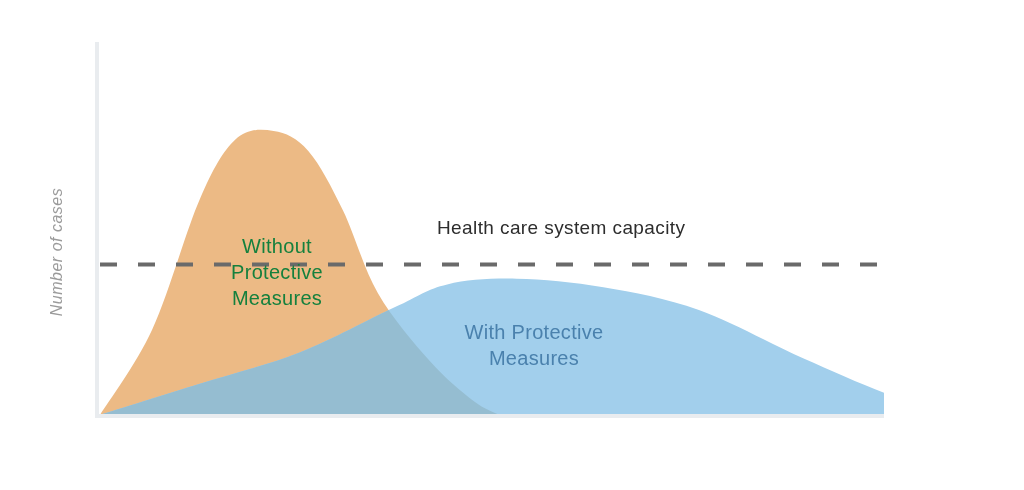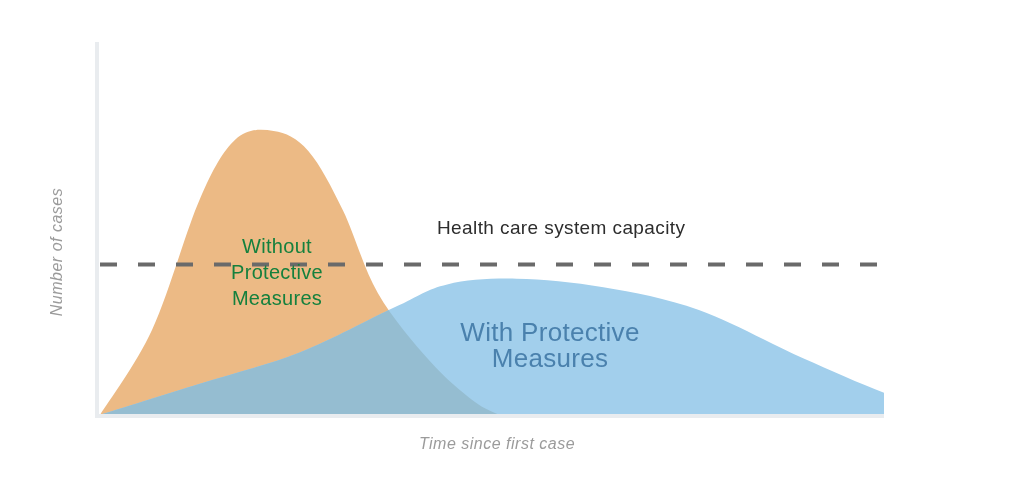--- a/index.html
+++ b/index.html
@@ -11,22 +11,22 @@
   .lbl{position:absolute;white-space:pre-line;text-align:center;}
   #capacity-label{
     left:437px;top:217px;font-size:19px;color:#2d2d2d;
     letter-spacing:.4px;text-align:left;white-space:nowrap;
   }
   #without-label{
     left:277px;top:233px;transform:translateX(-50%);
     font-size:20px;line-height:26px;color:#aa6e3c;letter-spacing:.3px;
   }
   #with-label{
-    left:550px;top:319px;transform:translateX(-50%);
-    font-size:26px;line-height:26px;color:#4a81ad;letter-spacing:.3px;
+    left:534px;top:319px;transform:translateX(-50%);
+    font-size:20px;line-height:26px;color:#4a81ad;letter-spacing:.3px;
   }
   #x-axis-label{
     left:497px;top:435px;transform:translateX(-50%);
     font-size:16px;font-style:italic;color:#9b9b9b;letter-spacing:.5px;white-space:nowrap;
   }
   #y-axis-label{
     left:57px;top:252px;transform:translate(-50%,-50%) rotate(-90deg);
     font-size:16px;font-style:italic;color:#9b9b9b;letter-spacing:.5px;white-space:nowrap;
   }
 </style>
@@ -54,17 +54,16 @@
 
   <div class="lbl" id="capacity-label" style="color: rgb(45, 45, 45);">Health care system capacity</div>
 
   <div class="lbl" id="without-label" style="color: #15803d;">Without
 Protective
 Measures</div>
 
   <div class="lbl" id="with-label" style="color: rgb(74, 129, 173);">With Protective
 Measures</div>
 
-  <div class="lbl" id="x-axis-label">Time since first case</div>
 
   <div class="lbl" id="y-axis-label">Number of cases</div>
 
 </div>
 
 </body></html>

